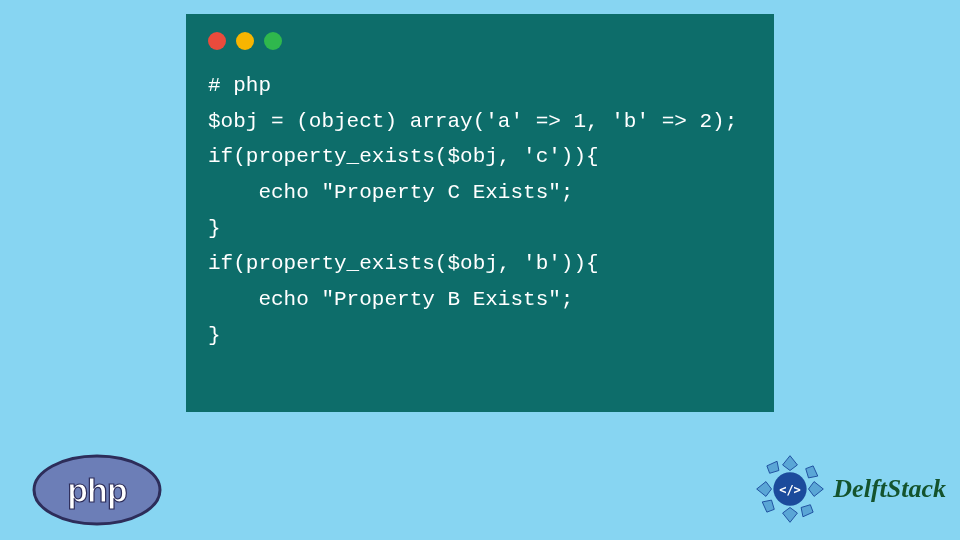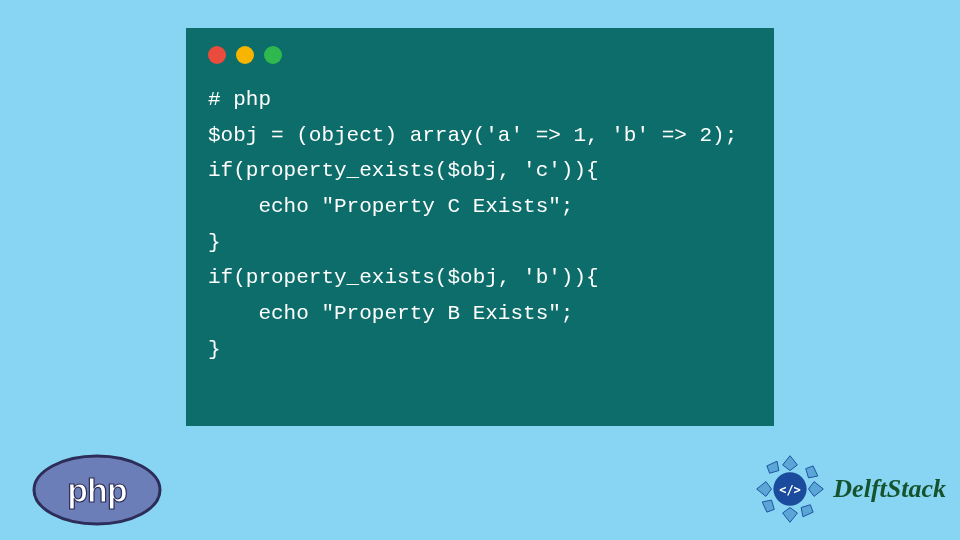--- a/index.html
+++ b/index.html
@@ -7,21 +7,21 @@
     width: 960px;
     height: 540px;
     background: #87d5f2;
     position: relative;
     font-family: -apple-system, BlinkMacSystemFont, "Segoe UI", Arial, sans-serif;
     overflow: hidden;
   }
   .code-window {
     position: absolute;
     left: 186px;
-    top: 28px;
+    top: 14px;
     width: 588px;
     height: 398px;
     background: #0d6d6a;
     padding: 18px 22px 20px 22px;
   }
   .window-dots {
     display: flex;
     gap: 10px;
     margin-bottom: 18px;
   }

